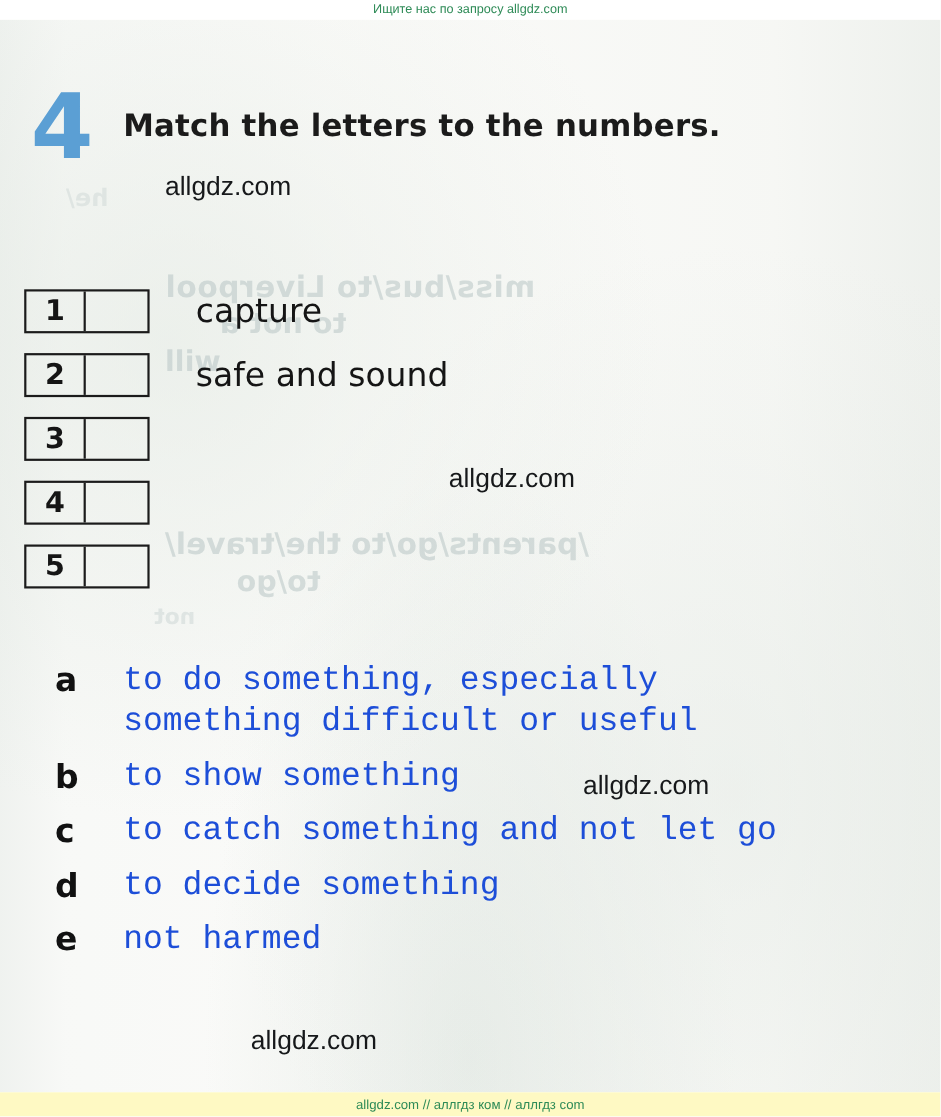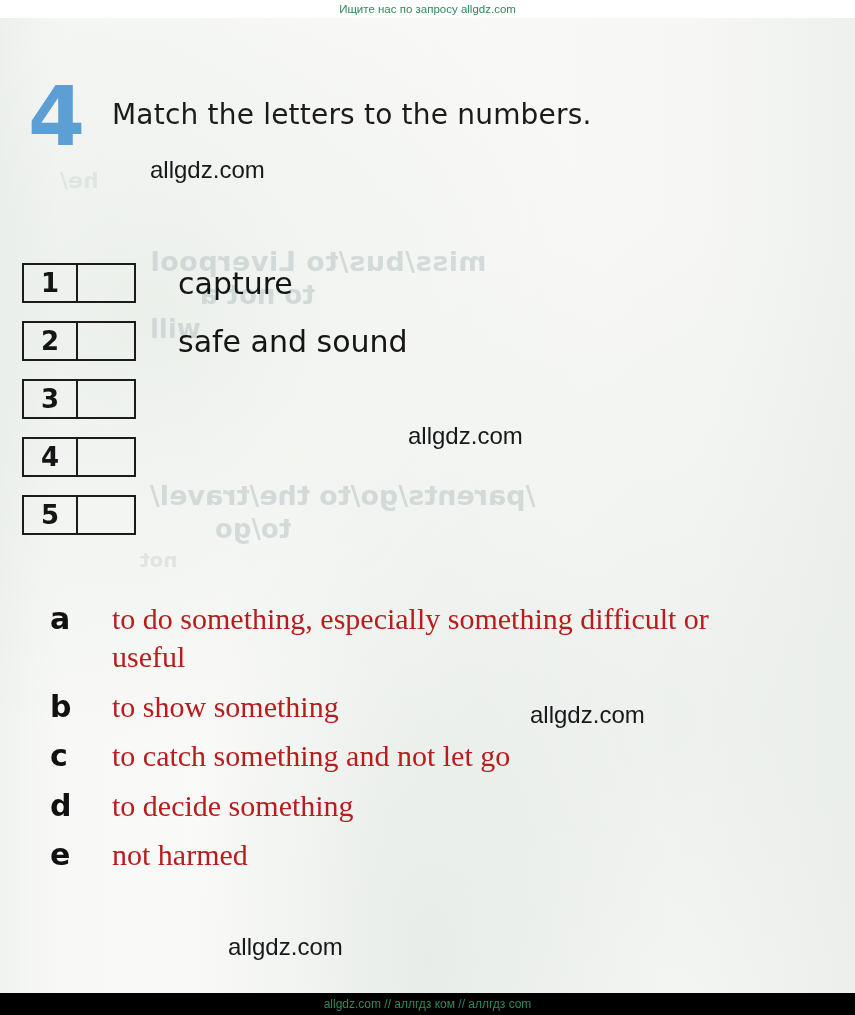--- a/index.html
+++ b/index.html
@@ -29,21 +29,21 @@
     line-height: 18px;
     white-space: nowrap;
   }
 
   
   .bottom-banner {
     position: absolute;
     bottom: 0; left: 0;
     width: 855px;
     height: 22px;
-    background: #000000;
+    background: #fef9c3;
     color: #2e8b57;
     font-family: "Liberation Sans", sans-serif;
     font-size: 12px;
     text-align: center;
     line-height: 22px;
     white-space: nowrap;
   }
 
   
   .page-sheet {
@@ -105,21 +105,21 @@
     letter-spacing: -2px;
   }
 
   
   .ex-title {
     position: absolute;
     top: 80px;
     left: 112px;
     font-family: "DejaVu Sans", sans-serif;
     font-size: 28px;
-    font-weight: 400;
+    font-weight: 700;
     color: #1b1b1b;
     letter-spacing: .2px;
   }
 
   
   .numbers-block {
     position: absolute;
     top: 236px;
     left: 22px;
   }
@@ -179,23 +179,23 @@
   .let-key {
     width: 62px;
     flex: 0 0 62px;
     font-family: "DejaVu Sans", sans-serif;
     font-size: 30px;
     font-weight: 700;
     color: #111111;
     line-height: 1.28;
   }
   .let-text {
-    font-family: Liberation Serif, serif;
+    font-family: Liberation Mono, monospace;
     font-size: 30px;
-    color: #b91c1c;
+    color: #1d4ed8;
     line-height: 1.28;
     max-width: 640px;
   }
 
   
   .wm {
     position: absolute;
     font-family: "Liberation Sans", sans-serif;
     color: #16181a;
     font-size: 24px;

